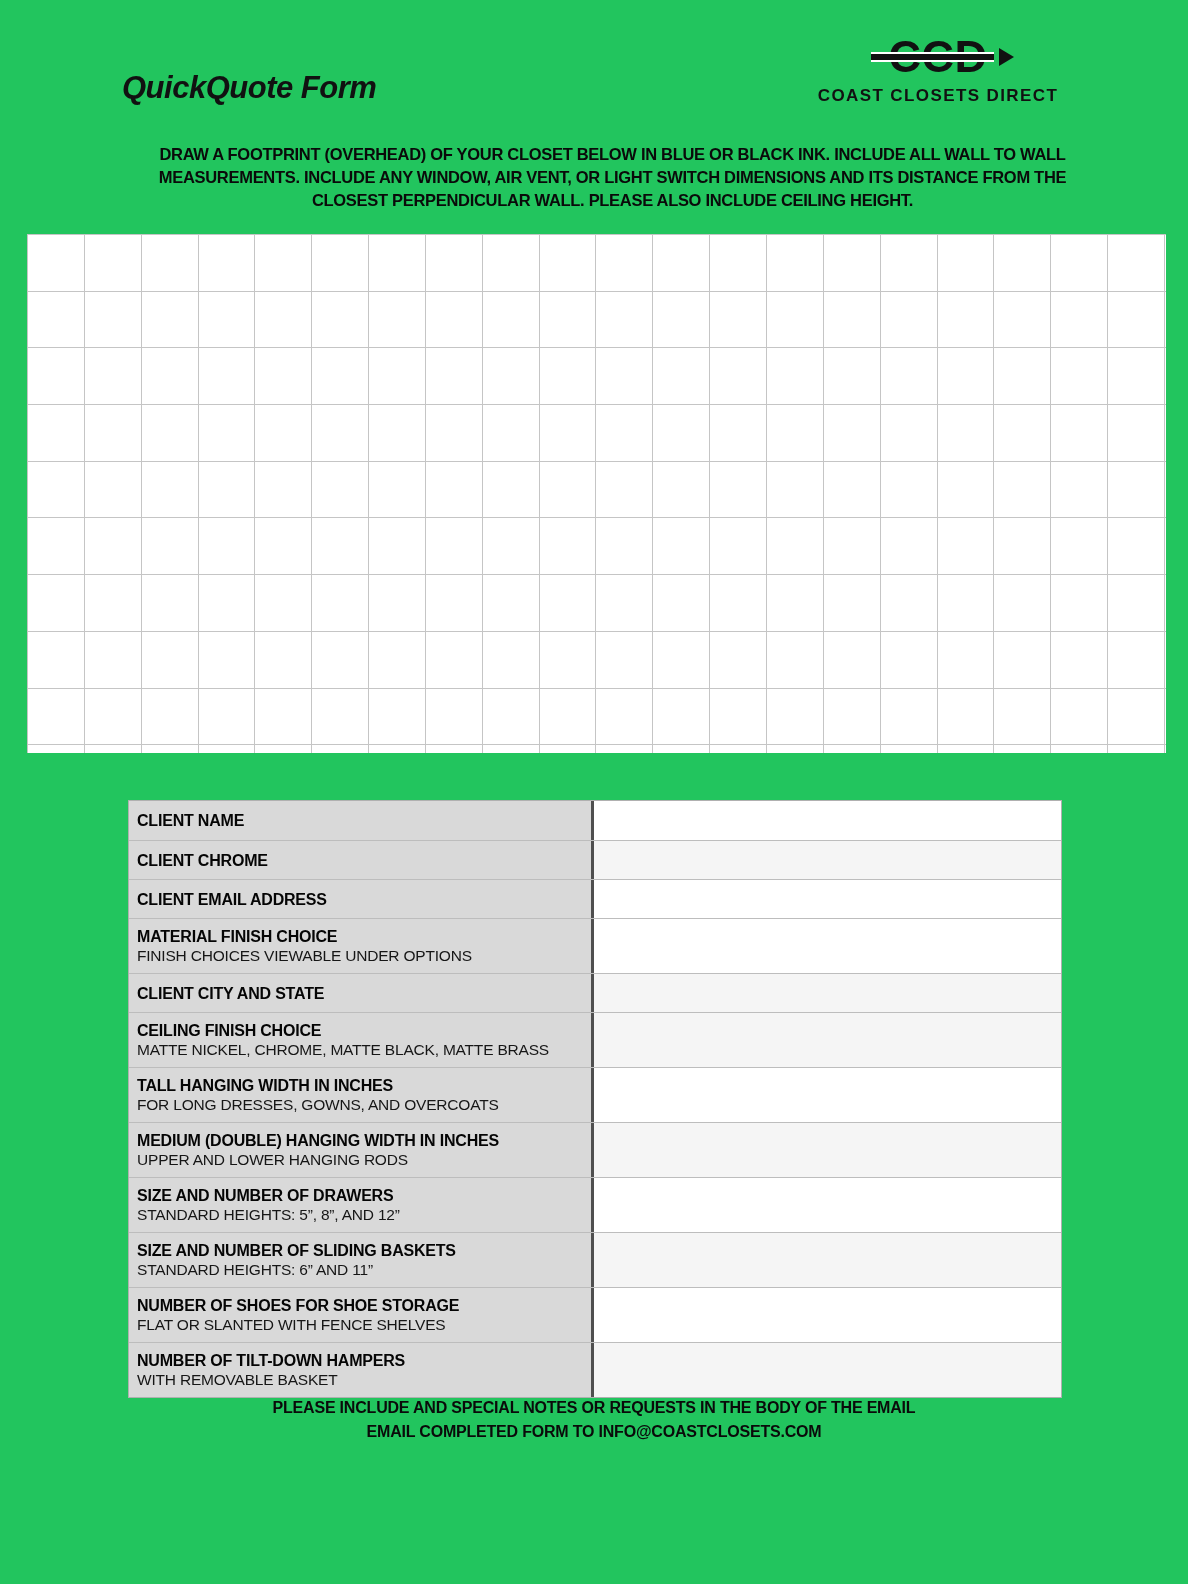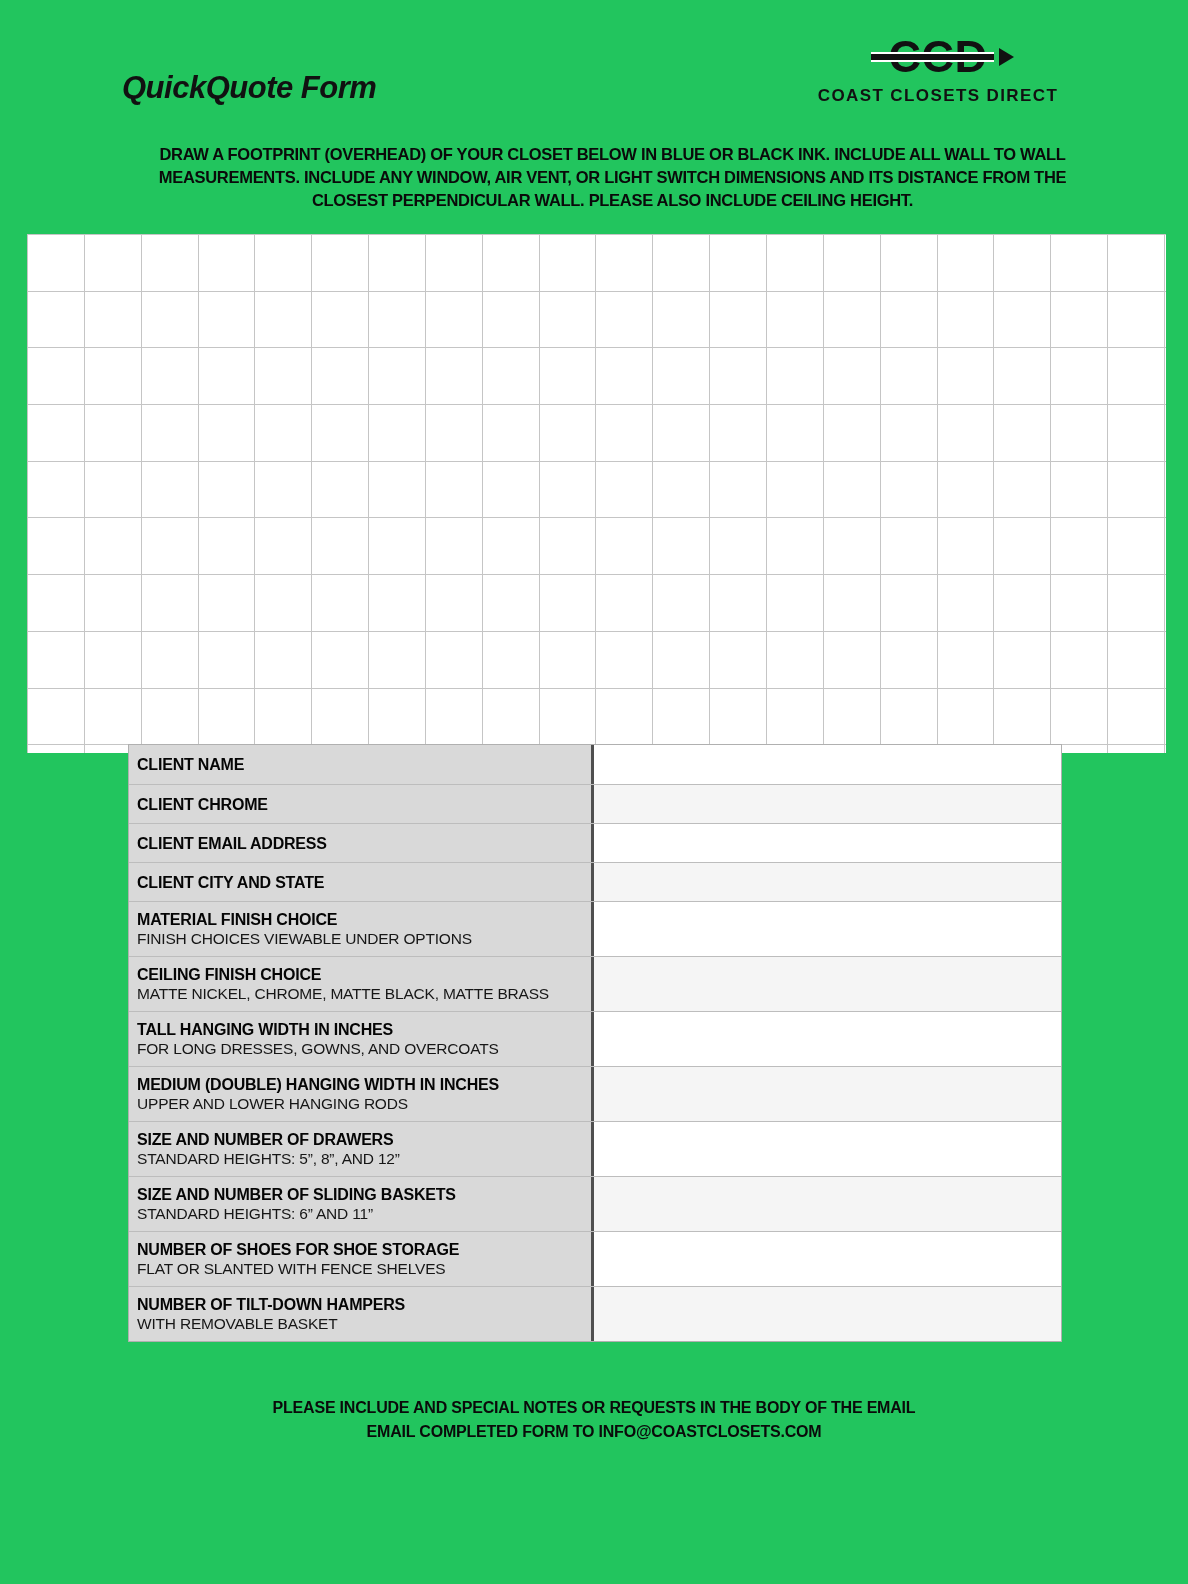--- a/index.html
+++ b/index.html
@@ -97,21 +97,21 @@
     background-color: #fff;
     background-image:
       repeating-linear-gradient(to right,  #c5c5c5 0 1px, transparent 1px 56.85px),
       repeating-linear-gradient(to bottom, #c5c5c5 0 1px, transparent 1px 56.7px);
   }
 
   
   .form-table {
     position: absolute;
     left: 128px;
-    top: 744px;
+    top: 800px;
     width: 934px;
     border: 1px solid #b0b0b0;
     background: #fff;
   }
   .trow { display: flex; border-top: 1px solid #bdbdbd; }
   .trow:first-child { border-top: none; }
   .trow.single { height: 39px; }
   .trow.double { height: 55px; }
   .tlabel {
     width: 465px;
@@ -198,32 +198,32 @@
   </div>
 
   <div class="trow single">
     <div class="tlabel">
       <div class="tlabel-title">CLIENT EMAIL ADDRESS</div>
 
     </div>
     <div class="tvalue"></div>
   </div>
 
-  <div class="trow single alt">
-    <div class="tlabel">
-      <div class="tlabel-title">CLIENT CITY AND STATE</div>
-
-    </div>
-    <div class="tvalue"></div>
-  </div>
-
   <div class="trow double">
     <div class="tlabel">
       <div class="tlabel-title">MATERIAL FINISH CHOICE</div>
       <div class="tlabel-sub">FINISH CHOICES VIEWABLE UNDER OPTIONS</div>
+    </div>
+    <div class="tvalue"></div>
+  </div>
+
+  <div class="trow single alt">
+    <div class="tlabel">
+      <div class="tlabel-title">CLIENT CITY AND STATE</div>
+
     </div>
     <div class="tvalue"></div>
   </div>
 
   <div class="trow double alt">
     <div class="tlabel">
       <div class="tlabel-title">CEILING FINISH CHOICE</div>
       <div class="tlabel-sub">MATTE NICKEL, CHROME, MATTE BLACK, MATTE BRASS</div>
     </div>
     <div class="tvalue"></div>

